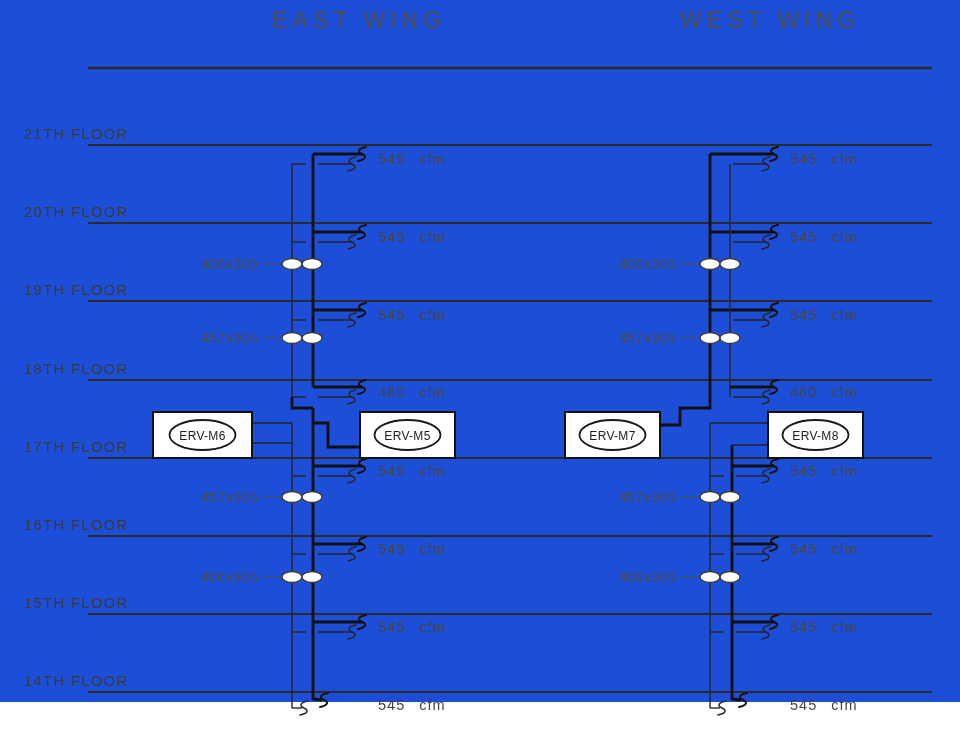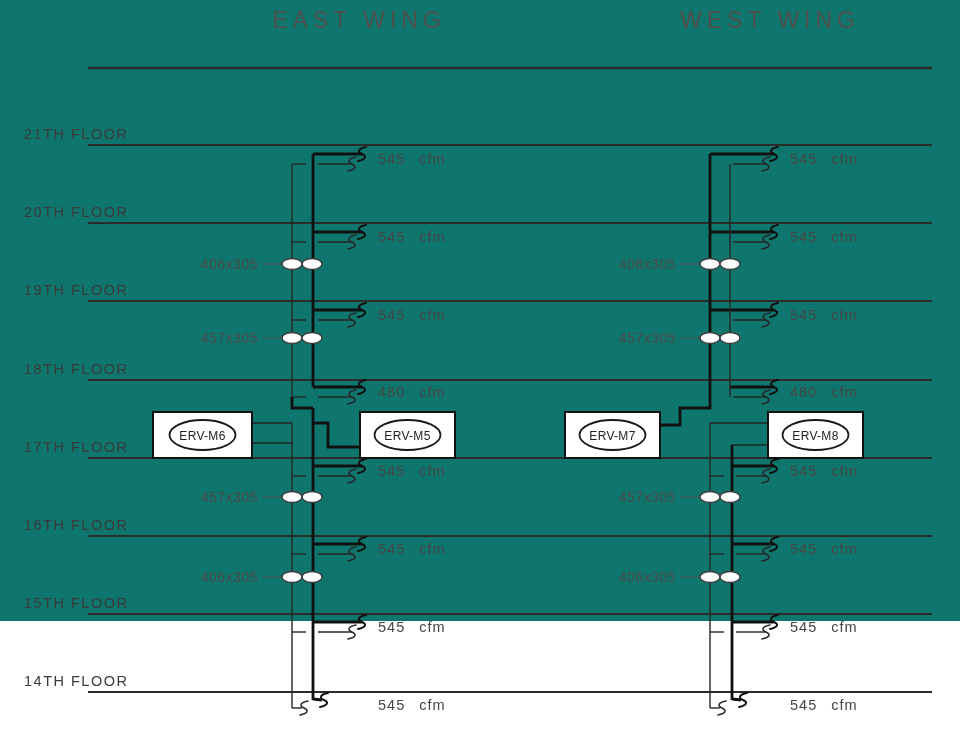--- a/index.html
+++ b/index.html
@@ -1,17 +1,17 @@
 <!DOCTYPE html>
 <html><head>
 <meta charset="utf-8">
 <style>
   html,body{margin:0;padding:0;background:#ffffff;width:960px;height:737px;overflow:hidden;}
   body{font-family:"Liberation Sans", sans-serif;}
-  #stage{position:relative;width:960px;height:621px;background:#0f766e;text-decoration:underline;}
+  #stage{position:relative;width:960px;height:702px;background:#1d4ed8;text-decoration:underline;}
   svg{display:block;}
   text{fill:#3d3d3d;}
   .wing-title{font-size:23px;letter-spacing:5px;fill:#4f4f4f;}
   .floor-label{font-size:14.5px;letter-spacing:1.5px;fill:#3a3a3a;}
   .flow-label{font-size:14.5px;letter-spacing:1px;word-spacing:9px;fill:#454545;}
   .duct-size-label{font-size:14px;letter-spacing:0.5px;fill:#4a4a4a;}
   .erv-tag{font-size:12px;letter-spacing:0.3px;fill:#222;}
 </style>
 </head>
 <body>

